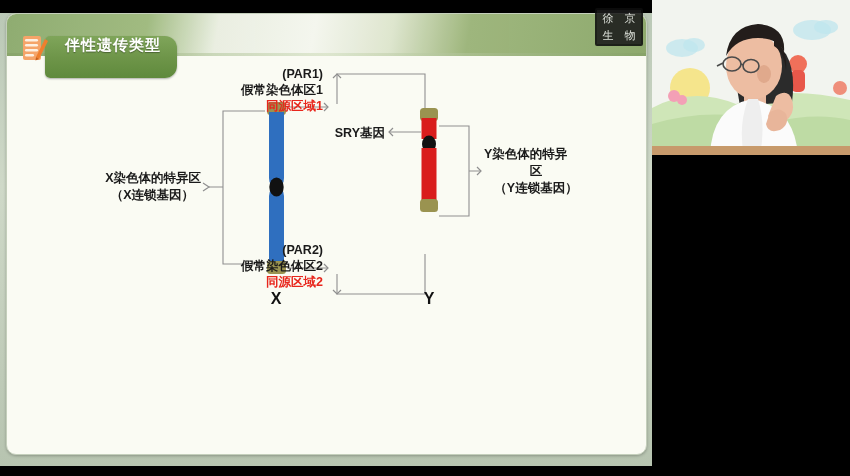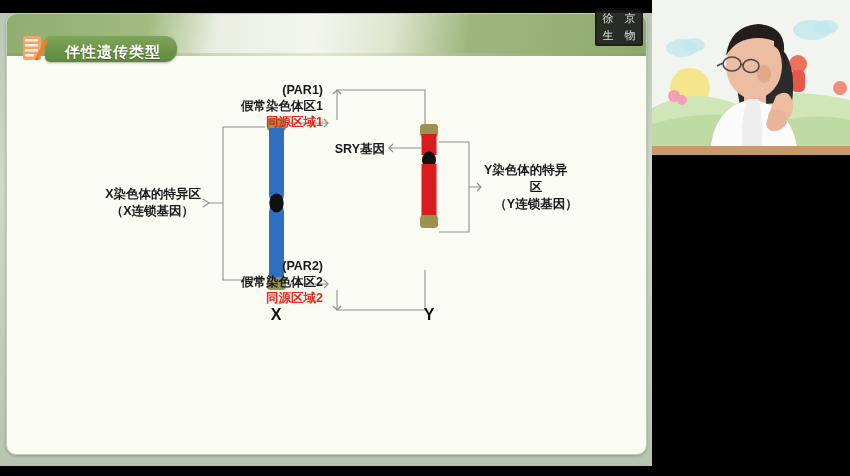--- a/index.html
+++ b/index.html
@@ -66,23 +66,23 @@
     background: linear-gradient(90deg,#7d9b5e,#cfdcbb,#7d9b5e);
     opacity: .6;
   }
 
   
   #title-chip {
     position: absolute;
     left: 38px;
     top: 22px;
     height: 26px;
-    padding: 0 16px 0 20px;
+    padding: 0 16px 16px 20px;
     display: flex;
-    align-items: flex-end;
+    align-items: flex-start;
     background: linear-gradient(180deg,#7fa55a 0%, #6d9448 55%, #5f8a3c 100%);
     border-radius: 5px 12px 12px 5px;
     box-shadow: 0 1px 2px rgba(0,0,0,.3);
     z-index: 5;
   }
   #title-chip .title-text {
     color: #ffffff;
     font-size: 15px;
     font-weight: bold;
     letter-spacing: 1px;
@@ -95,21 +95,21 @@
     top: 19px;
     width: 30px;
     height: 30px;
     z-index: 6;
   }
 
   
   #diagram {
     position: absolute;
     left: 0; top: 42px;
-    width: 539px; height: 398px; margin-top: 16px;
+    width: 539px; height: 398px;
   }
   #diagram svg { display:block; }
 
   
   #webcam {
     position: absolute;
     left: 652px;
     top: 0;
     width: 198px;
     height: 155px;

